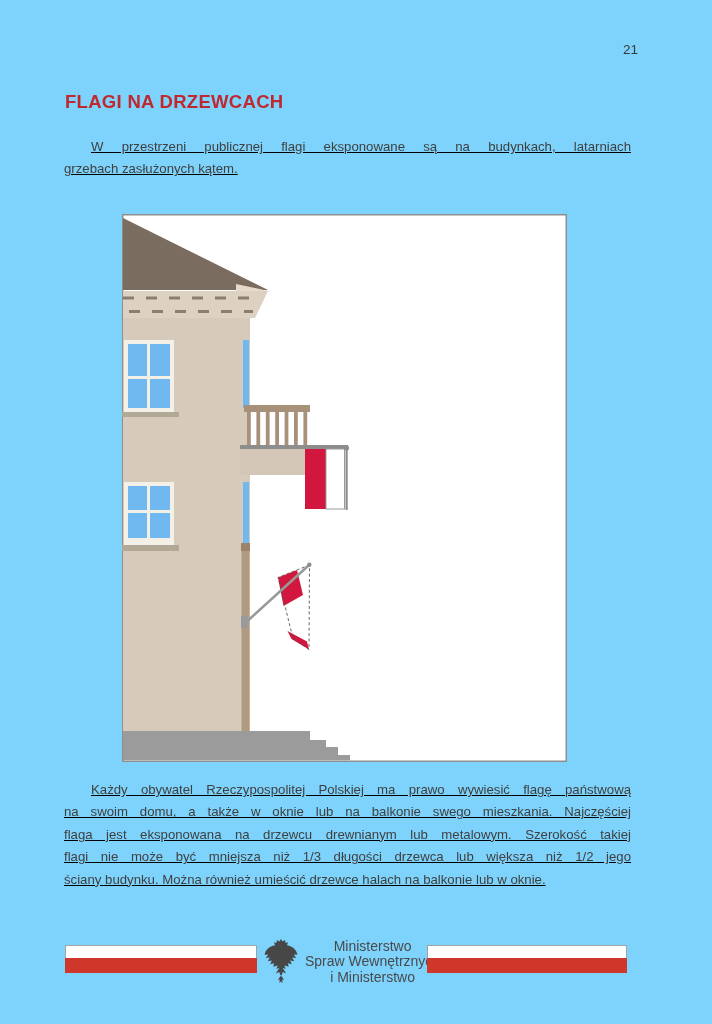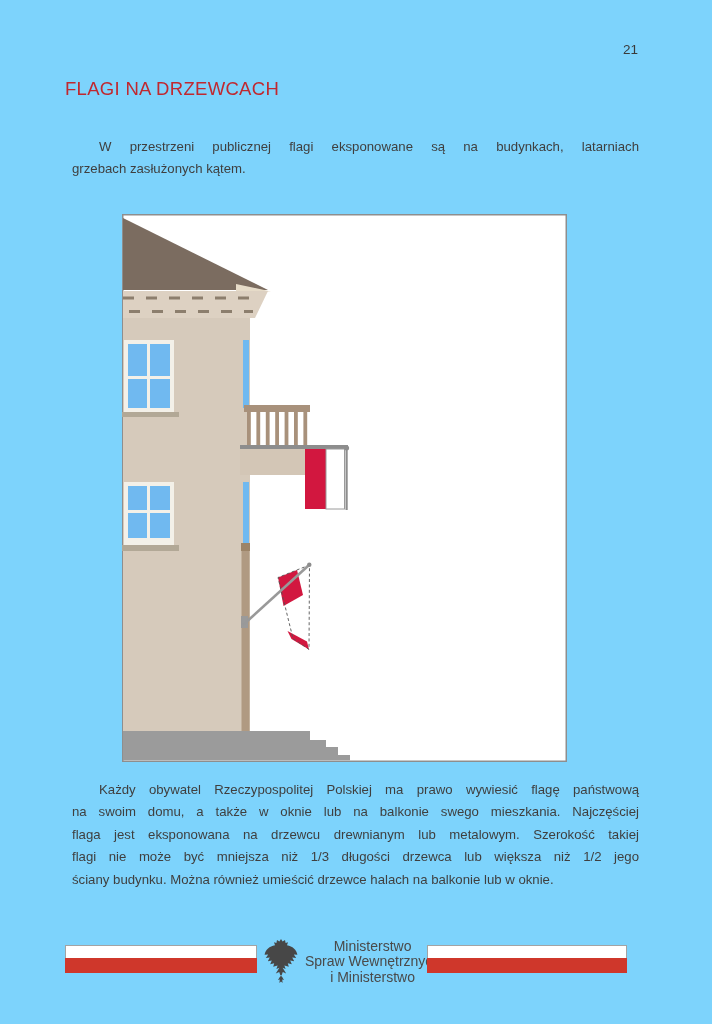--- a/index.html
+++ b/index.html
@@ -9,25 +9,25 @@
     background:#7dd3fc;
     font-family:"Liberation Sans", sans-serif;
     overflow:hidden;
     margin:0 auto;
   }
   .page-number{
     position:absolute;left:608px;top:42px;width:30px;
     font-size:13.5px;color:#3a3a3a;text-align:right;
   }
   .heading{
-    position:absolute;left:65px;top:78px;
-    font-size:18.5px;font-weight:normal;letter-spacing:0.3px;
+    position:absolute;left:65px;top:91px;
+    font-size:18.5px;font-weight:bold;letter-spacing:0.3px;
     color:#c0282f;
   }
-  .para{position:absolute;left:72px;width:567px;}
+  .para{position:absolute;left:64px;width:567px;text-decoration:underline;}
   .para-intro{top:136px;}
   .para-body{top:779px;}
   .bline{
     font-size:13.2px;line-height:22.4px;color:#3f3f3f;
     text-align:justify;text-align-last:justify;
     white-space:normal;
   }
   .bline.first{text-indent:27px;}
   .bline.last{text-align:left;text-align-last:left;}
   .figure-wrap{position:absolute;left:122px;top:214px;width:445px;height:548px;}

